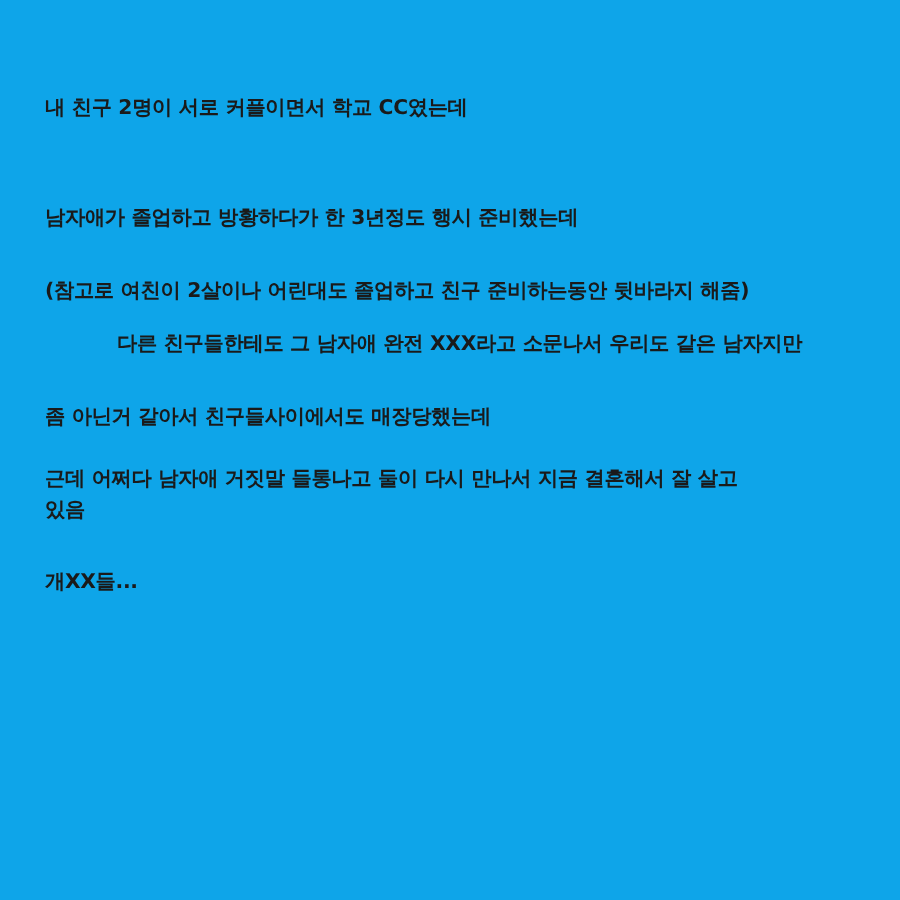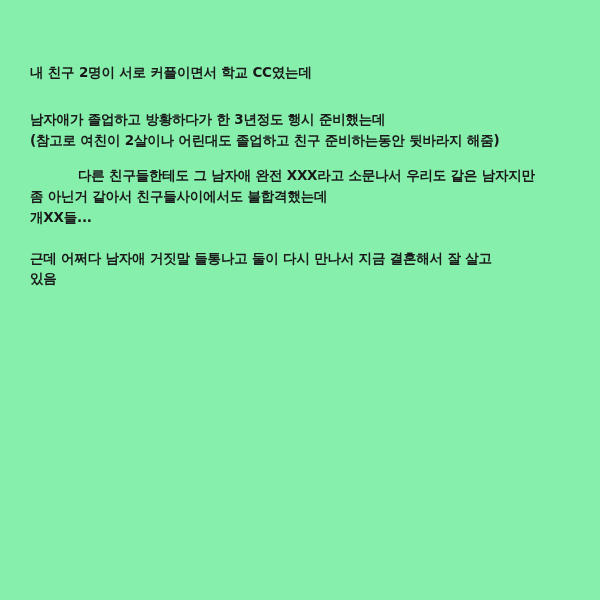--- a/index.html
+++ b/index.html
@@ -31,33 +31,33 @@
   .para {
     color: #1a1a1a;
     font-size: 13.5px;
     line-height: 1.55;
     letter-spacing: -0.2px;
     font-weight: 700;
     margin: 0;
     white-space: pre-wrap;
     word-break: keep-all;
   }
-  .gap-xl { margin-top: 26px; }
+  .gap-xl { margin-top: 52px; }
   .gap-lg { margin-top: 38px; }
-  .gap-md { }
+  .gap-md { margin-top: 28px; }
   .gap-sm { margin-top: 20px; }
   .gap-xs { margin-top: 14px; }
 </style>
 </head>
 <body>
 
-<div id="page" style="background: #86efac;">
+<div id="page" style="background: #0ea5e9;">
   <div id="text-body">
     <p class="para" style="color: rgb(26, 26, 26);">내 친구 2명이 서로 커플이면서 학교 CC였는데</p>
     <p class="para gap-xl" style="color: rgb(26, 26, 26);">남자애가 졸업하고 방황하다가 한 3년정도 행시 준비했는데</p>
     <p class="para gap-md" style="color: rgb(26, 26, 26);">(참고로 여친이 2살이나 어린대도 졸업하고 친구 준비하는동안 뒷바라지 해줌)</p>
     <p class="para gap-xs" style="color: rgb(26, 26, 26); margin-left: 48px;">다른 친구들한테도 그 남자애 완전 XXX라고 소문나서 우리도 같은 남자지만</p>
-    <p class="para gap-md" style="color: rgb(26, 26, 26);">좀 아닌거 같아서 친구들사이에서도 불합격했는데</p>
-    <p class="para gap-md" style="color: rgb(26, 26, 26);">개XX들...</p>
+    <p class="para gap-md" style="color: rgb(26, 26, 26);">좀 아닌거 같아서 친구들사이에서도 매장당했는데</p>
     <p class="para gap-sm" style="color: rgb(26, 26, 26);">근데 어쩌다 남자애 거짓말 들통나고 둘이 다시 만나서 지금 결혼해서 잘 살고
 있음</p>
+    <p class="para gap-md" style="color: rgb(26, 26, 26);">개XX들...</p>
   </div>
 </div>
 
 </body></html>

